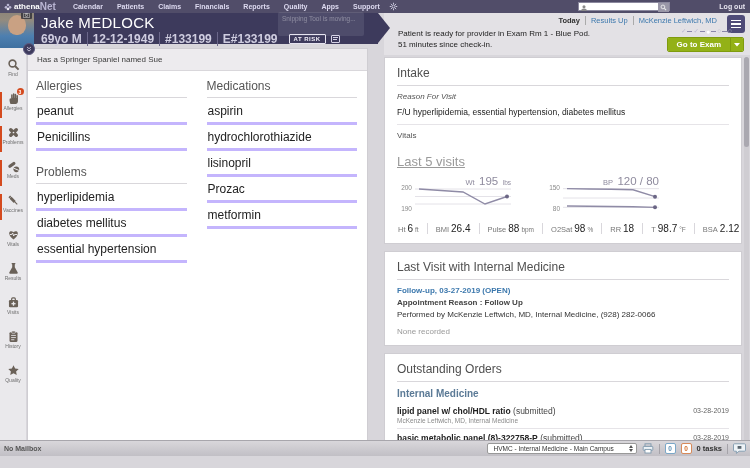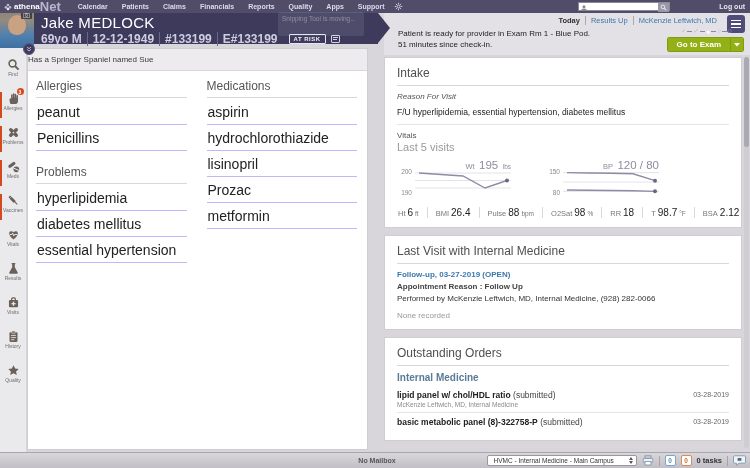--- a/index.html
+++ b/index.html
@@ -3,21 +3,21 @@
 <meta charset="utf-8">
 <style>
   * { margin:0; padding:0; box-sizing:border-box; }
   html,body { width:750px; height:468px; overflow:hidden; }
   body { font-family:"Liberation Sans", sans-serif; background:#d8d6db; position:relative; color:#222; }
 
   
   .topnav { position:absolute; top:0; left:0; right:0; height:13px; background:#514d69; display:flex; align-items:center; z-index:30; }
   .logo { display:flex; align-items:center; margin-left:4px; margin-right:10px; }
   .logo b { color:#fff; font-size:8px; font-weight:bold; }
-  .logo i { color:#b9b5d2; font-size:13px; font-style:normal; font-weight:bold; }
+  .logo i { color:#b9b5d2; font-size:10px; font-style:normal; font-weight:bold; }
   .nav-item { color:#dddaf0; font-size:7px; font-weight:bold; padding:0 7px; line-height:13px; cursor:pointer; }
   .gear { margin-left:2px; display:flex; align-items:center; }
   .nav-search { position:absolute; right:80px; top:2px; width:92px; height:9px; display:flex; align-items:center; background:#fff; border:1px solid #8b889e; }
   .nav-search input { border:0; outline:0; width:70px; height:7px; font-size:6px; margin-left:10px; background:transparent; }
   .search-person { position:absolute; left:1px; top:1px; }
   .search-btn { position:absolute; right:0; top:0; width:11px; height:9px; background:#9a97a8; display:flex; align-items:center; justify-content:center; }
   .logout { position:absolute; right:5px; top:0; color:#e8e6f0; font-size:7px; font-weight:bold; line-height:13px; }
 
   
   .snip-overlay { position:absolute; left:278px; top:12px; width:86px; height:24px; background:rgba(240,240,245,0.10); border-radius:2px; z-index:40; font-size:6.5px; color:rgba(255,255,255,0.35); padding:3px 4px; }
@@ -58,40 +58,40 @@
   
   .sidebar { position:absolute; left:0; top:44px; width:26px; bottom:16px; background:#eae9ec; z-index:5; padding-top:13px; }
   .sb-item { position:relative; height:34px; display:flex; flex-direction:column; align-items:center; justify-content:flex-start; cursor:pointer; }
   .sb-item .ic { width:13px; height:13px; color:#6a6158; position:relative; }
   .sb-item .lbl { font-size:5px; color:#6e6e6e; margin-top:1px; }
   .sb-item.accent:before { content:""; position:absolute; left:0; top:1px; width:2px; height:26px; background:#d44a1e; }
   .sb-badge { position:absolute; top:-3px; right:-4px; width:7px; height:7px; background:#d44a1e; color:#fff; border-radius:50%; font-size:5px; font-weight:bold; display:flex; align-items:center; justify-content:center; }
 
   
   .left-card { position:absolute; left:27px; top:48px; width:341px; bottom:18px; background:#fff; border:1px solid #cfcdd2; z-index:4; }
-  .note-bar { height:22px; background:#edebee; border-bottom:1px solid #d9d7db; font-size:8px; color:#3a3a3a; display:flex; align-items:center; }
+  .note-bar { height:22px; background:#edebee; border-bottom:1px solid #d9d7db; font-size:8px; color:#3a3a3a; display:flex; align-items:center; padding-left:9px; }
   .cols { display:flex; padding:8px 10px 0 8px; gap:20px; }
   .col { flex:1; }
   .sec-h { font-size:12px; color:#555; font-weight:400; border-bottom:1px solid #d9d7db; padding-bottom:4px; margin-bottom:1px; }
   .sec-h.gap-top { margin-top:14px; }
-  .li { font-size:14px; color:#222; padding:5px 0 4px 1px; border-bottom:1px solid #c4b5fd; cursor:pointer; }
+  .li { font-size:12px; color:#222; padding:5px 0 4px 1px; border-bottom:3px solid #c4b5fd; cursor:pointer; }
 
   
   .right-region { position:absolute; left:384px; right:8px; top:57px; bottom:18px; overflow:hidden; }
   .card { background:#fff; border:1px solid #cfcdd2; margin-bottom:7px; padding:8px 12px 9px 12px; position:relative; }
   .card-title { font-size:12px; color:#4f4f4f; font-weight:400; border-bottom:1px solid #d9d7db; padding-bottom:5px; margin-bottom:6px; }
   .scrollbar { position:absolute; right:1px; top:57px; width:5px; bottom:20px; background:#cfcdd2; border-radius:3px; }
   .scroll-thumb { position:absolute; top:0; left:0; width:5px; height:90px; background:#aaa8b0; border-radius:3px; }
 
   
   .fld-lbl { font-size:8px; color:#555;font-style:italic; }
   .fld-val { font-size:8.5px; color:#222; margin-top:6px; }
   .intake-reason { border-bottom:1px solid #e6e4e8; padding-bottom:7px; }
   .vitals-lbl { margin-top:6px; font-size:8px; color:#555; }
-  .vitals-sub { font-size:11px; color:#9a9a9a; margin-top:1px; }
+  .vitals-sub { font-size:13px; color:#9a9a9a; margin-top:14px;text-decoration:underline; }
   .charts { display:flex; gap:36px; margin-top:13px; margin-left:2px; }
   .chart { position:relative; display:flex; align-items:flex-start; }
   .c-title { position:absolute; top:-11px; right:0; color:#8f8b9e; }
   .c-title .c-lab { font-size:7.5px; }
   .c-title .c-val { font-size:11.5px; }
   .c-title .c-unit { font-size:6.5px; }
   .ylabels { width:16px; height:32px; display:flex; flex-direction:column; justify-content:space-between; align-items:flex-end; padding:2px 3px 2px 0; font-size:6.5px; color:#8a8a8a; }
   .stats { display:flex; align-items:baseline; margin-top:9px; }
   .stat { display:flex; align-items:baseline; gap:2px; padding:0 8px; border-left:1px solid #d9d7dc; }
   .stat:first-child { border-left:0; padding-left:1px; }
@@ -117,21 +117,21 @@
   .ord-group { font-size:10px; font-weight:bold; color:#5b7a96; margin:2px 0 3px 0; }
   .ord-row { position:relative; border-bottom:1px solid #e6e4e8; padding:4px 0 4px 0; cursor:pointer; }
   .ord-row:last-of-type { border-bottom:0; }
   .ord-name { font-size:8.5px; color:#222; }
   .ord-name b { font-weight:bold; }
   .ord-name span.st { font-weight:normal; color:#444; }
   .ord-prov { font-size:6.5px; color:#8a8a8a; margin-top:1px; }
   .ord-date { position:absolute; right:0; top:5px; font-size:7px; color:#666; }
 
   
-  .statusbar { position:absolute; left:0; right:0; bottom:0; height:16px; background:linear-gradient(180deg,#d9d7db,#c1bfc5); border-top:1px solid #a8a6ac; z-index:50; display:flex; align-items:center;justify-content:center; }
+  .statusbar { position:absolute; left:0; right:0; bottom:12px; height:16px; background:linear-gradient(180deg,#d9d7db,#c1bfc5); border-top:1px solid #a8a6ac; z-index:50; display:flex; align-items:center; }
   .mailbox { font-size:7px; font-weight:bold; color:#555; margin-left:4px; }
   .sb-right { position:absolute; right:4px; display:flex; align-items:center; gap:5px; }
   .dept-select { width:150px; height:11px; background:#fff; border:1px solid #999; border-radius:2px; font-size:6.5px; color:#333; display:flex; align-items:center; justify-content:space-between; padding:0 3px 0 6px; cursor:pointer; }
   .updown { display:flex; flex-direction:column; line-height:0; gap:1px; }
   .updown i { width:0; height:0; border-left:2.5px solid transparent; border-right:2.5px solid transparent; }
   .updown .up { border-bottom:3px solid #555; }
   .updown .dn { border-top:3px solid #555; }
   .vsep { width:1px; height:10px; background:#a5a3a9; }
   .tb-badge { width:11px; height:11px; background:#fff; border-radius:2px; font-size:6.5px; font-weight:bold; display:flex; align-items:center; justify-content:center; }
   .tb-badge.blue { border:1px solid #7ba7c7; color:#5b8fb5; }

